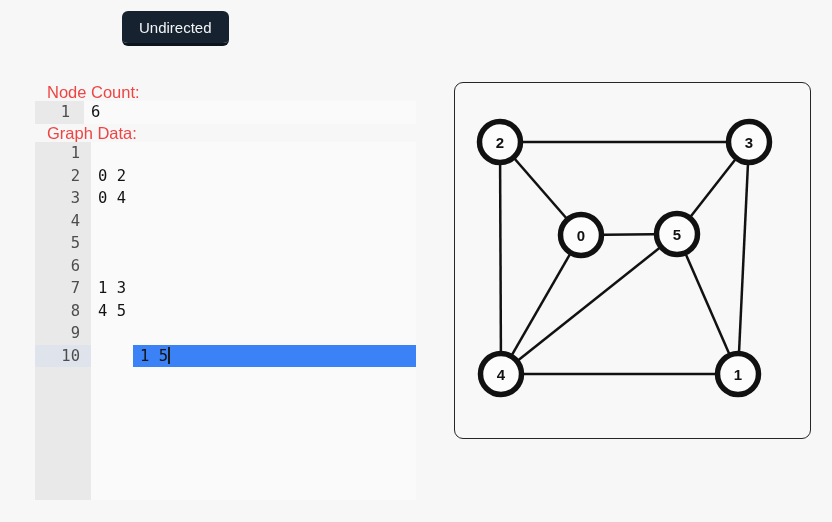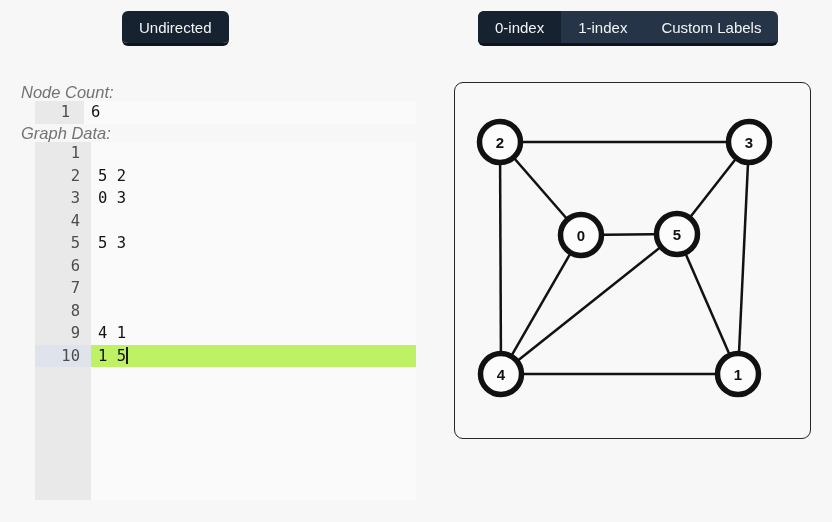--- a/index.html
+++ b/index.html
@@ -28,22 +28,22 @@
     padding:0 17px;
     color:#f2f4f6;
     font-size:15px;
     cursor:pointer;
     white-space:nowrap;
   }
   .seg.sel { background:#16222f; }
 
   
   .panel-label {
-    position:absolute; left:21px;
-    font-size:16.5px; color:#737373;font-style:italic;
+    position:absolute; left:47px;
+    font-size:16.5px; color:#ef4444;
   }
   #node-count-label { top:83px; }
   #graph-data-label { top:124px; }
 
   .editor {
     position:absolute; left:35px; width:381px;
     background:#fafafa;
     font-family:"DejaVu Sans Mono", monospace;
     font-size:15.5px;
     color:#121212;
@@ -57,21 +57,21 @@
 
   .rows { position:relative; }
   .row { display:flex; height:22.5px; line-height:22.5px; }
   .ln {
     box-sizing:border-box; text-align:right;
     color:#4d4d4d; flex:none;
   }
   #node-count-editor .ln { width:49px; padding-right:14px; }
   #graph-data-editor .ln { width:56px; padding-right:11px; }
   .ct { flex:1; padding-left:7px; white-space:pre; }
-  .row.active .ct { background:#bef264; }
+  .row.active .ct { background:#3b82f6;margin-left:42px; }
   .row.active .ln { background:#dfe3ec; }
   .caret {
     display:inline-block; width:1.5px; height:17px;
     background:#1c1c1c; vertical-align:-3px;
   }
 
   
   #graph-canvas {
     position:absolute; left:454px; top:82px;
     width:357px; height:357px;
@@ -89,25 +89,20 @@
 </style>
 </head>
 <body>
 
 <div class="stage">
 
   <div class="seg-group" id="direction-toggle">
       <div class="seg sel">Undirected</div>
     </div>
 
-  <div class="seg-group" id="labeling-toggle">
-      <div class="seg sel">0-index</div>
-      <div class="seg">1-index</div>
-      <div class="seg">Custom Labels</div>
-    </div>
 
   <div class="panel-label" id="node-count-label">Node Count:</div>
 
   <div class="editor" id="node-count-editor">
     <div class="gutter-bg"></div>
     <div class="rows">
         <div class="row">
           <div class="ln">1</div>
           <div class="ct">6</div>
         </div>
@@ -117,45 +112,45 @@
   <div class="panel-label" id="graph-data-label">Graph Data:</div>
 
   <div class="editor" id="graph-data-editor">
     <div class="gutter-bg"></div>
     <div class="rows">
         <div class="row">
           <div class="ln">1</div>
         </div>
         <div class="row">
           <div class="ln">2</div>
-          <div class="ct">5 2</div>
+          <div class="ct">0 2</div>
         </div>
         <div class="row">
           <div class="ln">3</div>
-          <div class="ct">0 3</div>
+          <div class="ct">0 4</div>
         </div>
         <div class="row">
           <div class="ln">4</div>
         </div>
         <div class="row">
           <div class="ln">5</div>
-          <div class="ct">5 3</div>
         </div>
         <div class="row">
           <div class="ln">6</div>
         </div>
         <div class="row">
           <div class="ln">7</div>
+          <div class="ct">1 3</div>
         </div>
         <div class="row">
           <div class="ln">8</div>
+          <div class="ct">4 5</div>
         </div>
         <div class="row">
           <div class="ln">9</div>
-          <div class="ct">4 1</div>
         </div>
         <div class="row active">
           <div class="ln">10</div>
           <div class="ct">1 5<span class="caret"></span></div>
         </div>
       </div>
   </div>
 
   <div id="graph-canvas">
       <svg id="graph-svg" width="354" height="354">

